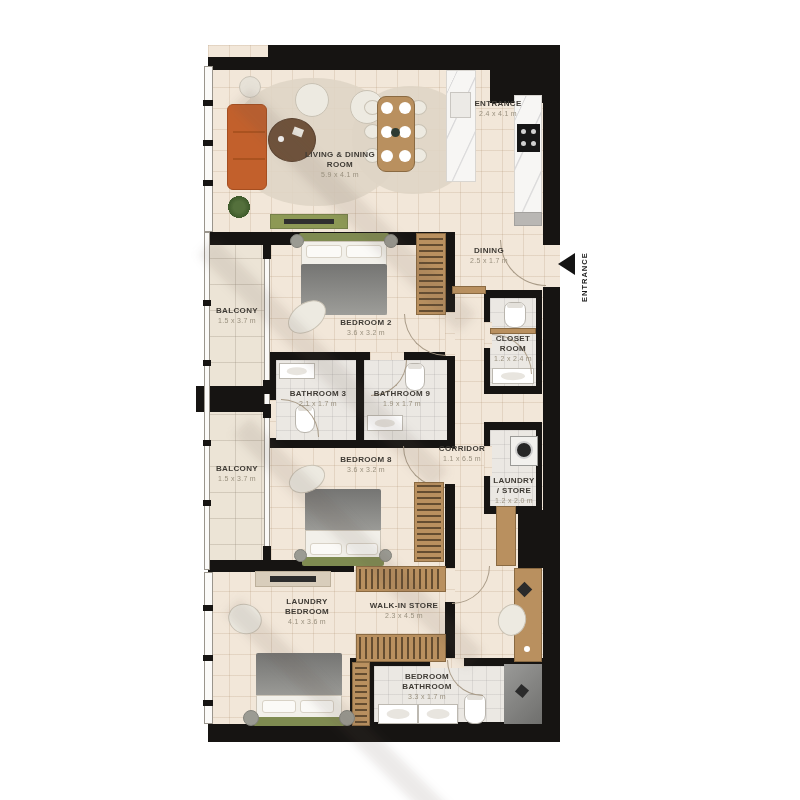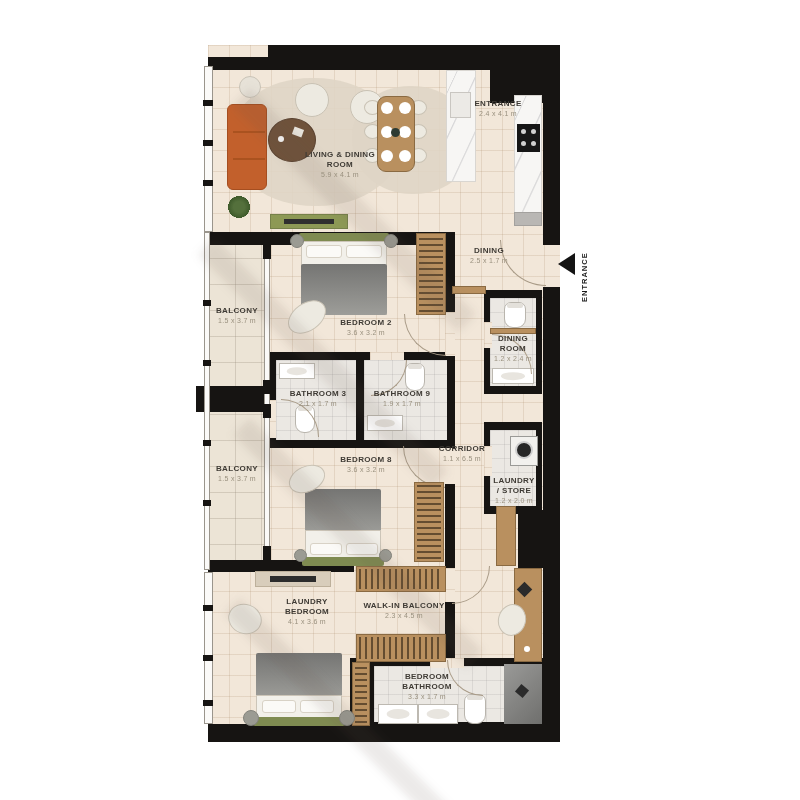--- a/index.html
+++ b/index.html
@@ -255,21 +255,21 @@
   </div>
   <div class="rlabel" style="left:210px;top:306px;width:54px;">
     <div class="rname">BALCONY</div>
     <div class="rdims">1.5 x 3.7 m</div>
   </div>
   <div class="rlabel" style="left:320px;top:318px;width:92px;">
     <div class="rname">BEDROOM 2</div>
     <div class="rdims">3.6 x 3.2 m</div>
   </div>
   <div class="rlabel" style="left:490px;top:334px;width:46px;">
-    <div class="rname">DINING ROOM</div>
+    <div class="rname">CLOSET ROOM</div>
     <div class="rdims">1.2 x 2.4 m</div>
   </div>
   <div class="rlabel" style="left:280px;top:389px;width:76px;">
     <div class="rname">BATHROOM 3</div>
     <div class="rdims">2.1 x 1.7 m</div>
   </div>
   <div class="rlabel" style="left:364px;top:389px;width:76px;">
     <div class="rname">BATHROOM 9</div>
     <div class="rdims">1.9 x 1.7 m</div>
   </div>
@@ -287,21 +287,21 @@
   </div>
   <div class="rlabel" style="left:491px;top:476px;width:46px;">
     <div class="rname">LAUNDRY / STORE</div>
     <div class="rdims">1.2 x 2.0 m</div>
   </div>
   <div class="rlabel" style="left:272px;top:597px;width:70px;">
     <div class="rname">LAUNDRY BEDROOM</div>
     <div class="rdims">4.1 x 3.6 m</div>
   </div>
   <div class="rlabel" style="left:352px;top:601px;width:104px;">
-    <div class="rname">WALK-IN BALCONY</div>
+    <div class="rname">WALK-IN STORE</div>
     <div class="rdims">2.3 x 4.5 m</div>
   </div>
   <div class="rlabel" style="left:392px;top:672px;width:70px;">
     <div class="rname">BEDROOM BATHROOM</div>
     <div class="rdims">3.3 x 1.7 m</div>
   </div>
 
   <div class="entrance-tri" style="left:558px;top:253px;"></div>
   <div class="entrance-label" style="left:580px;top:236px;height:66px;">ENTRANCE</div>
 

